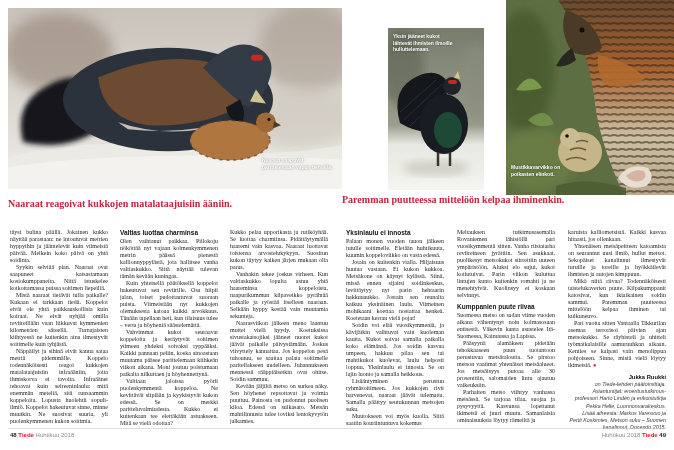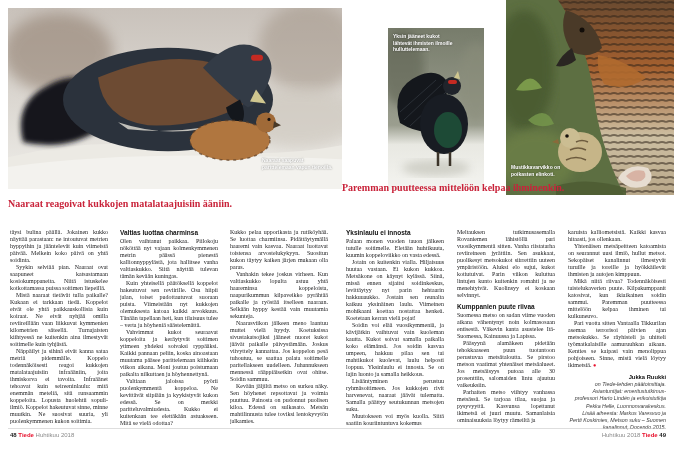--- a/index.html
+++ b/index.html
@@ -169,21 +169,21 @@
     </g>
     <g>
       <path d="M112,178 q10,-16 30,-10 q8,10 -2,18 q-18,6 -28,-8 Z" fill="#e7ddd1"></path>
       <path d="M120,176 q8,-8 18,-5 q4,6 -3,10 q-10,2 -15,-5 Z" fill="#d8b3a4"></path>
     </g>
     <path d="M50,186 q30,-10 70,2 L120,195 L50,195 Z" fill="#4e5c33" opacity=".9"></path>
   </svg>
   <div class="photo-caption" style="left:5px;top:164px;width:64px;">Mustikkavarvikko on poikasten elinkoti.</div>
 </div>
 
-<div class="headline" style="left:342px;top:182px;width:330px;">Paremman puutteessa mittelöön kelpaa ihminenkin.</div>
+<div class="headline" style="left:342px;top:194px;width:330px;">Paremman puutteessa mittelöön kelpaa ihminenkin.</div>
 
 <div class="col" style="left:346px;">
   <h3>Yksinlaulu ei innosta</h3>
   <p>Palaan monen vuoden tauon jälkeen tutulle soitimelle. Eletään huhtikuuta, kuumin koppeloviikko on vasta edessä.</p>
   <p class="ind">Jotain on kuitenkin vialla. Hiljaisuus huutaa vastaan. Ei kukon kukkoa. Metsäkone on käynyt kylässä. Siinä, missä ennen sijaitsi soidinkeskus, levittäytyy nyt parin hehtaarin hakkuuaukko. Jostain sen reunalta kaikuu yksinäinen laulu. Viimeinen mohikaani koettaa nostattaa henkeä. Koetetaan kerran vielä pojat!</p>
   <p class="ind">Soidin voi elää vuosikymmeniä, ja kävijätkin vaihtuvat vain kuoleman kautta. Kukot soivat samalla paikalla koko elämänsä. Jos soidin kasvaa umpeen, hakkuu pilaa sen tai mahtikukot kuolevat, laulu helposti loppuu. Yksinlaulu ei innosta. Se on lajin luonto ja samalla heikkous.</p>
   <p class="ind">Lisääntyminen perustuu ryhmäsoitimeen. Jos kukkojen rivit harvenevat, naaraat jäävät tulematta. Samalla päättyy seutukunnan metsojen suku.</p>
   <p class="ind">Muutokseen voi myös kuolla. Siitä saatiin kouriintuntuva kokemus</p>
 </div>
 <div class="col" style="left:457px;">

